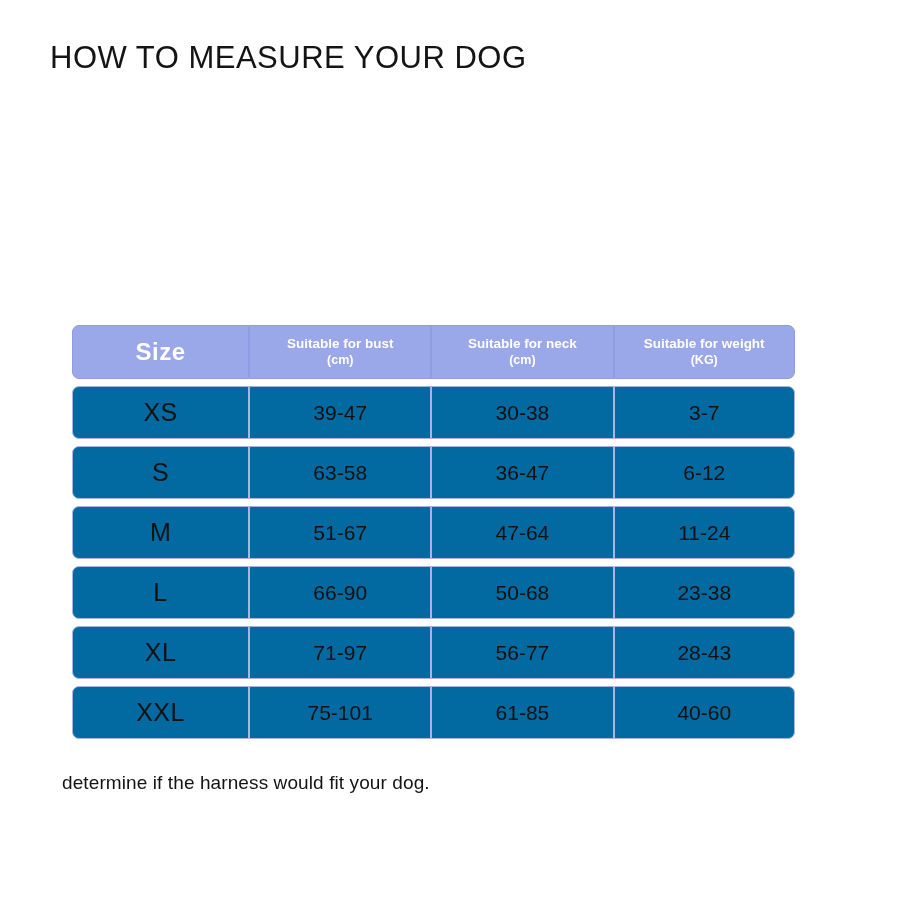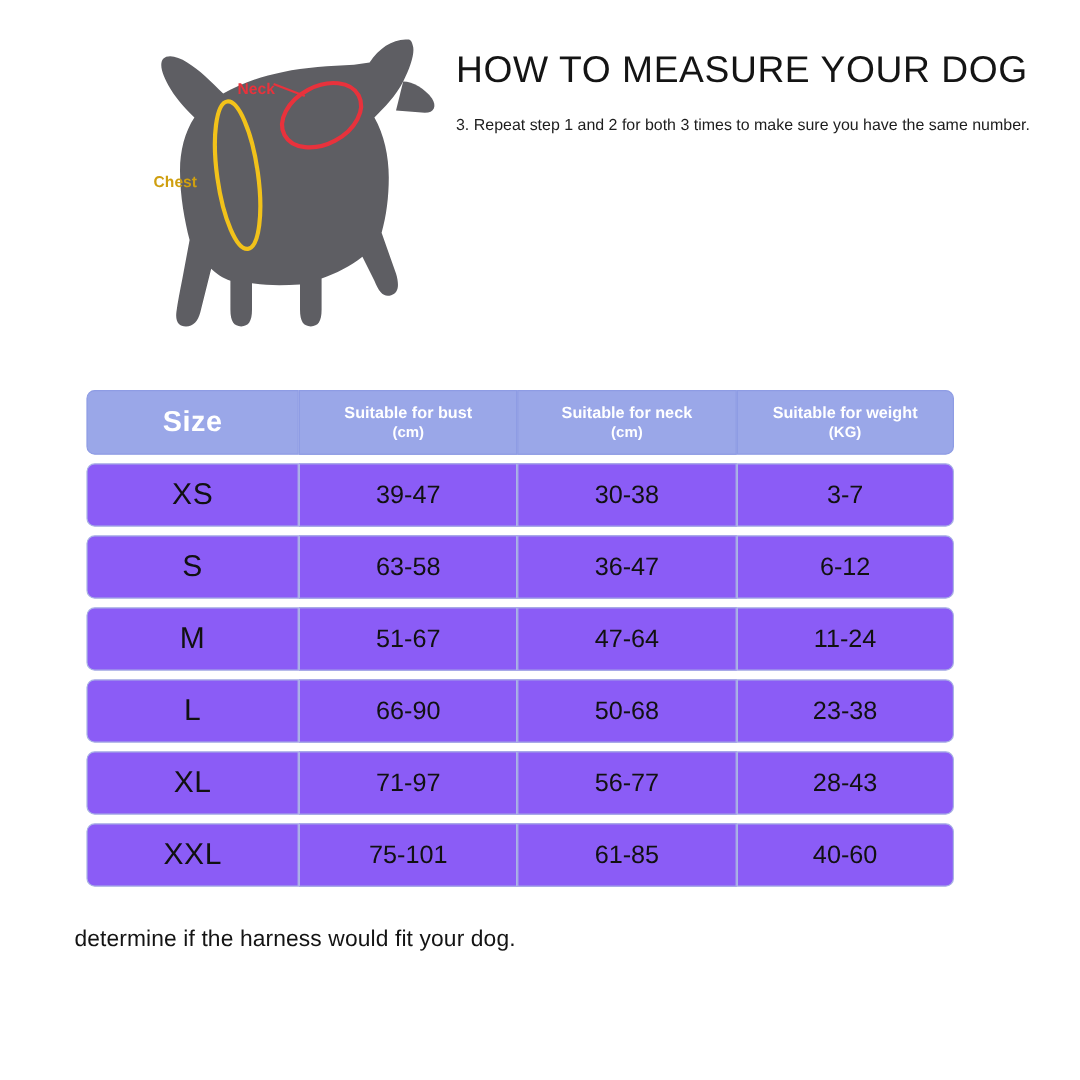--- a/index.html
+++ b/index.html
@@ -95,21 +95,21 @@
   }
   thead th:first-child { border-top-left-radius: 7px; border-bottom-left-radius: 7px; }
   thead th:last-child { border-top-right-radius: 7px; border-bottom-right-radius: 7px; }
   .unit {
     display: block;
     font-size: 12.5px;
     font-weight: 700;
   }
 
   tbody td {
-    background: #8b5cf6;
+    background: #0369a1;
     border: 1px solid #aab4e4;
     height: 53px;
     font-size: 21px;
     font-weight: 400;
     color: #111111;
     font-family: "Liberation Sans", sans-serif;
   }
   tbody td.size-cell {
     font-size: 25px;
     letter-spacing: 0.5px;
@@ -135,48 +135,23 @@
   }
   .footnote span { display: block; }
 </style>
 </head>
 <body>
 
 <div class="page">
 
   <div class="top">
 
-    <div class="dog-figure">
-      <svg width="330" height="280" viewBox="0 0 330 280" xmlns="http://www.w3.org/2000/svg">
-
-        <path fill="#5e5e63" d="M300,15 C288,14 276,22 268,34 L255,36 C235,37 214,38 196,42 C176,46 160,52 146,60
-          C136,50 126,40 116,34 C108,29 100,27 96,31 C92,36 96,46 102,56 C108,66 116,74 122,80
-          C114,92 110,108 110,124 C110,146 114,166 118,182 L112,214 C110,224 108,234 107,242
-          C106,250 109,254 115,254 C121,254 125,250 127,242 L136,206 C140,210 146,214 152,216
-          L152,240 C152,250 155,254 161,254 C167,254 170,250 170,240 L170,218
-          C182,220 196,220 210,219 L210,240 C210,250 213,254 219,254 C225,254 228,250 228,240
-          L228,214 C240,210 252,204 262,196 L272,216 C276,226 280,230 286,228 C292,226 293,220 290,210
-          L278,176 C282,162 284,146 284,130 C284,112 280,94 272,80 C280,72 290,62 296,50
-          C302,38 306,26 304,20 C303,16 302,15 300,15 Z"></path>
-
-        <path fill="#5e5e63" d="M296,50 C304,50 314,56 320,64 C324,70 322,76 314,76 L290,74 Z"></path>
-
-        <ellipse cx="158" cy="128" rx="17" ry="62" fill="none" stroke="#f2c21a" stroke-width="3.5" transform="rotate(-8 158 128)"></ellipse>
-
-        <ellipse cx="228" cy="78" rx="35" ry="24" fill="none" stroke="#e8323c" stroke-width="3.5" transform="rotate(-28 228 78)"></ellipse>
-
-        <line x1="188" y1="52" x2="214" y2="62" stroke="#e8323c" stroke-width="2"></line>
-      </svg>
-      <div style="position:absolute;left:158px;top:48px;font-size:13px;font-weight:700;color:#e8323c;font-family:'Liberation Sans',sans-serif;">Neck</div>
-      <div style="position:absolute;left:88px;top:126px;font-size:13px;font-weight:700;color:#cf9f10;font-family:'Liberation Sans',sans-serif;">Chest</div>
-    </div>
 
     <div class="instructions">
       <h1>HOW TO MEASURE YOUR DOG</h1>
-      <p>3. Repeat step 1 and 2 for both 3 times to make sure you have the same number.</p>
     </div>
 
   </div>
 
   <div class="table-wrap">
     <table class="size-table">
       <colgroup>
         <col class="c-size">
           <col class="c-bust">
           <col class="c-neck">

